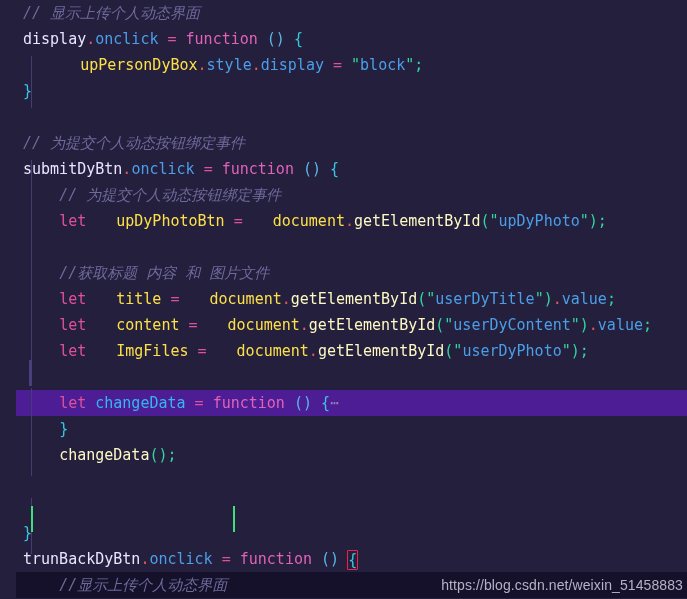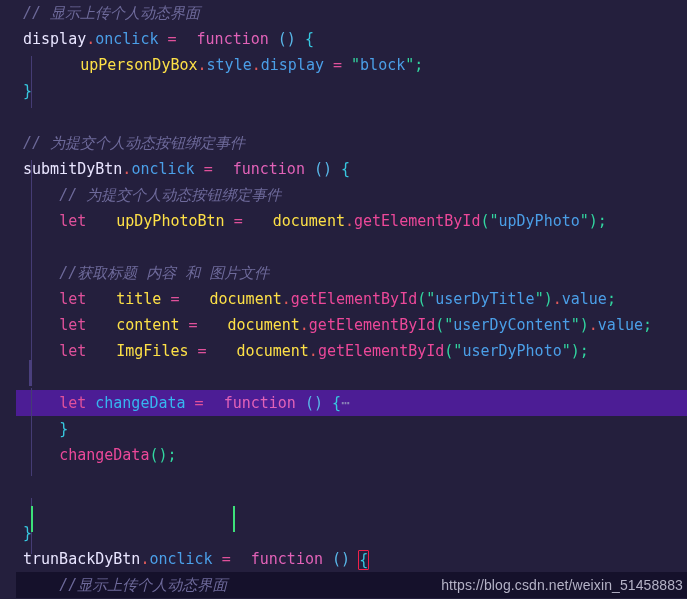--- a/index.html
+++ b/index.html
@@ -51,24 +51,24 @@
   .line.current-row {
     background: #15112B;
   }
 
   
   .tok-comment   { color: #6E6A9B; font-style: italic; }
   .tok-var       { color: #E9E5FF; }
   .tok-prop      { color: #4B9FE8; }
   .tok-ident     { color: #fde047; margin-left: 21px; }
   .tok-keyword   { color: #E0519B; }
-  .tok-kw2       { color: #E262B8; margin-left: 11px; }
+  .tok-kw2       { color: #E262B8; }
   .tok-op        { color: #E0519B; }
   .tok-fn        { color: #36B6F0; }
-  .tok-fncall    { color: #ec4899; }
+  .tok-fncall    { color: #fef9c3; }
   .tok-paren     { color: #32D6A0; }
   .tok-paren2    { color: #59B7E8; }
   .tok-brace     { color: #37C8E0; }
   .tok-str       { color: #4B9FE8; }
   .tok-quote     { color: #32D6A0; }
   .tok-dot       { color: #E05A5A; }
   .tok-semi      { color: #32D6A0; }
   .tok-fold      { color: #8A84B8; }
 
   

